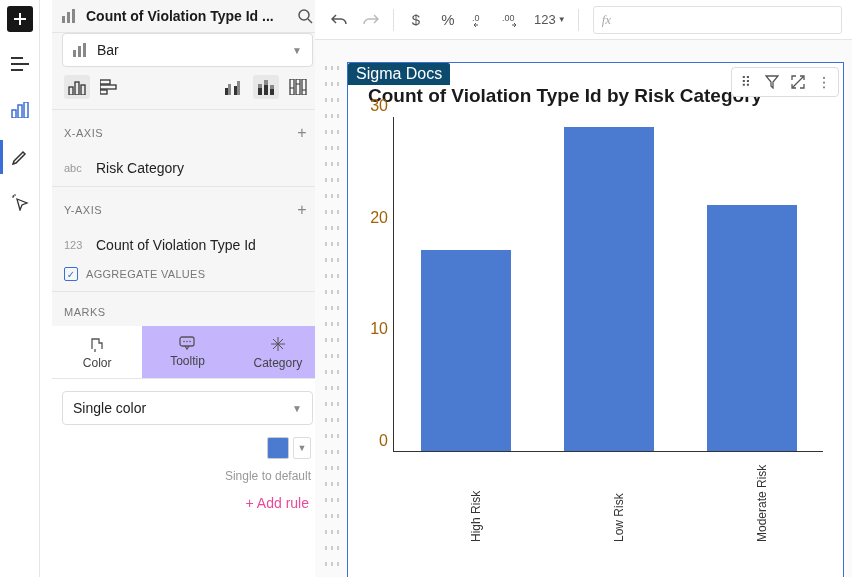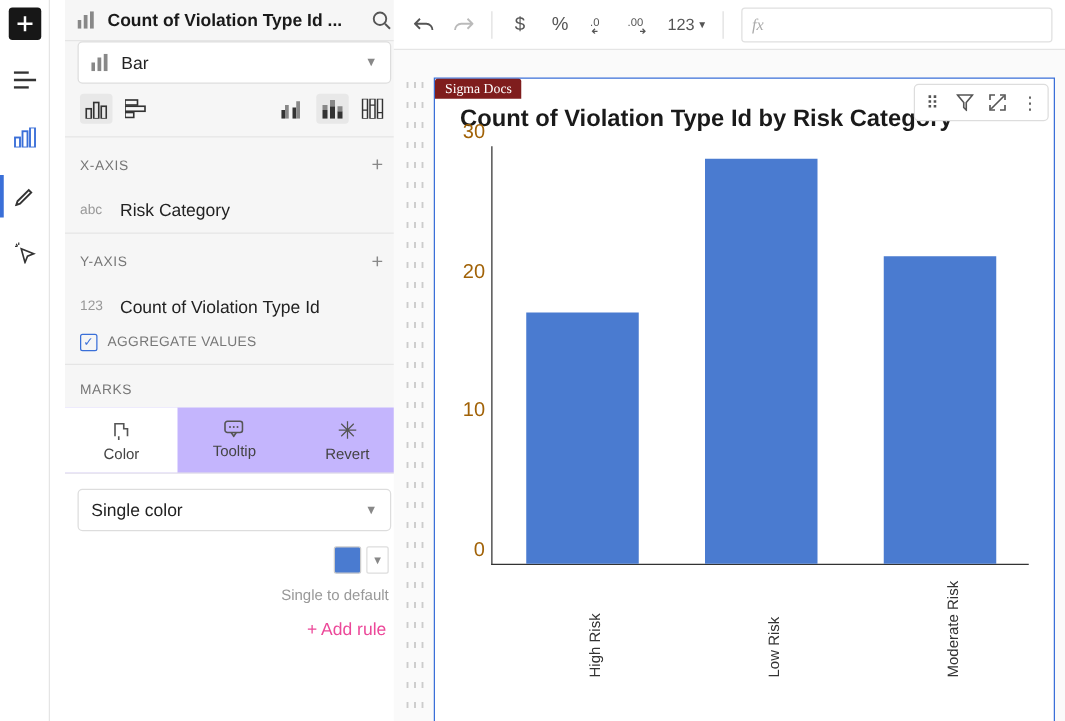--- a/index.html
+++ b/index.html
@@ -52,21 +52,21 @@
 .top-toolbar { position: absolute; left: 315px; top: 0; right: 0; height: 40px; border-bottom: 1px solid #e5e5e5; display: flex; align-items: center; padding: 0 10px; gap: 4px; background: #fff; }
 .tb-btn { width: 28px; height: 28px; display: flex; align-items: center; justify-content: center; color: #555; cursor: pointer; border-radius: 3px; font-size: 15px; }
 .tb-sep { width: 1px; height: 22px; background: #e0e0e0; margin: 0 4px; }
 .fx-box { flex: 1; height: 28px; border: 1px solid #e0e0e0; border-radius: 3px; margin-left: 6px; display: flex; align-items: center; padding: 0 8px; color: #aaa; font-style: italic; font-size: 13px; }
 .fx-prefix { font-style: italic; margin-right: 2px; font-family: serif; }
 
 .canvas { position: absolute; left: 315px; top: 40px; right: 0; bottom: 0; background: #fafafa; padding: 8px 8px 0 32px; }
 .canvas-dots { position: absolute; left: 8px; top: 20px; bottom: 10px; width: 12px; background-image: radial-gradient(#ccc 1px, transparent 1px); background-size: 6px 16px; }
 .canvas-dots2 { position: absolute; left: 20px; top: 20px; bottom: 10px; width: 6px; background-image: radial-gradient(#ccc 1px, transparent 1px); background-size: 6px 16px; }
 
-.tag { position: absolute; top: 0; left: 0; background: #7f1d1d; color: #fff; font-size: 11px; padding: 2px 8px; border-radius: 2px 2px 0 0; z-index: 2; font-family: Liberation Serif, serif; }
+.tag { position: absolute; top: 0; left: 0; background: #0c4a6e; color: #fff; font-size: 16px; padding: 2px 8px; border-radius: 2px 2px 0 0; z-index: 2; }
 .viz-frame { position: relative; width: 497px; height: 525px; border: 1px solid #3a6fd8; background: #fff; margin-top: 14px; }
 .viz-tools { position: absolute; top: 4px; right: 4px; background: #fff; border: 1px solid #ddd; border-radius: 4px; display: flex; padding: 2px; gap: 2px; z-index: 3; }
 .viz-tool { width: 24px; height: 24px; display: flex; align-items: center; justify-content: center; color: #555; cursor: pointer; font-size: 14px; }
 
 .chart-title { font-size: 19px; font-weight: 600; color: #1a1a1a; padding: 22px 20px 10px; }
 .chart-area { position: relative; margin: 0 20px 10px 45px; height: 335px; }
 .y-axis { position: absolute; left: -35px; top: 0; height: 100%; width: 30px; }
 .y-tick { position: absolute; right: 0; font-size: 16px; color: #a16207; text-align: right; width: 30px; transform: translateY(-50%); }
 .plot { position: absolute; left: 0; right: 0; bottom: 0; top: 0; border-left: 1px solid #333; border-bottom: 1px solid #333; }
 .bar { position: absolute; bottom: 0; background: #4a7bd0; width: 90px; }
@@ -229,21 +229,21 @@
           <circle cx="5" cy="5.5" r="0.8" fill="#555"></circle>
           <circle cx="8" cy="5.5" r="0.8" fill="#555"></circle>
           <circle cx="11" cy="5.5" r="0.8" fill="#555"></circle>
         </svg>
       <span>Tooltip</span>
     </div>
     <div class="marks-tab">
       <svg width="16" height="16" viewBox="0 0 16 16">
           <path d="M8 1v14M1 8h14M3 3l10 10M13 3l-10 10" stroke="#555" stroke-width="1"></path>
         </svg>
-      <span>Revert</span>
+      <span>Category</span>
     </div>
   </div>
   <div style="background:#fff; flex:1;">
     <div class="color-select">
       <span class="label">Single color</span>
       <span class="chev-down">▼</span>
     </div>
     <div class="color-swatch-row">
       <div class="swatch"></div>
       <div class="swatch-chev">▼</div>

